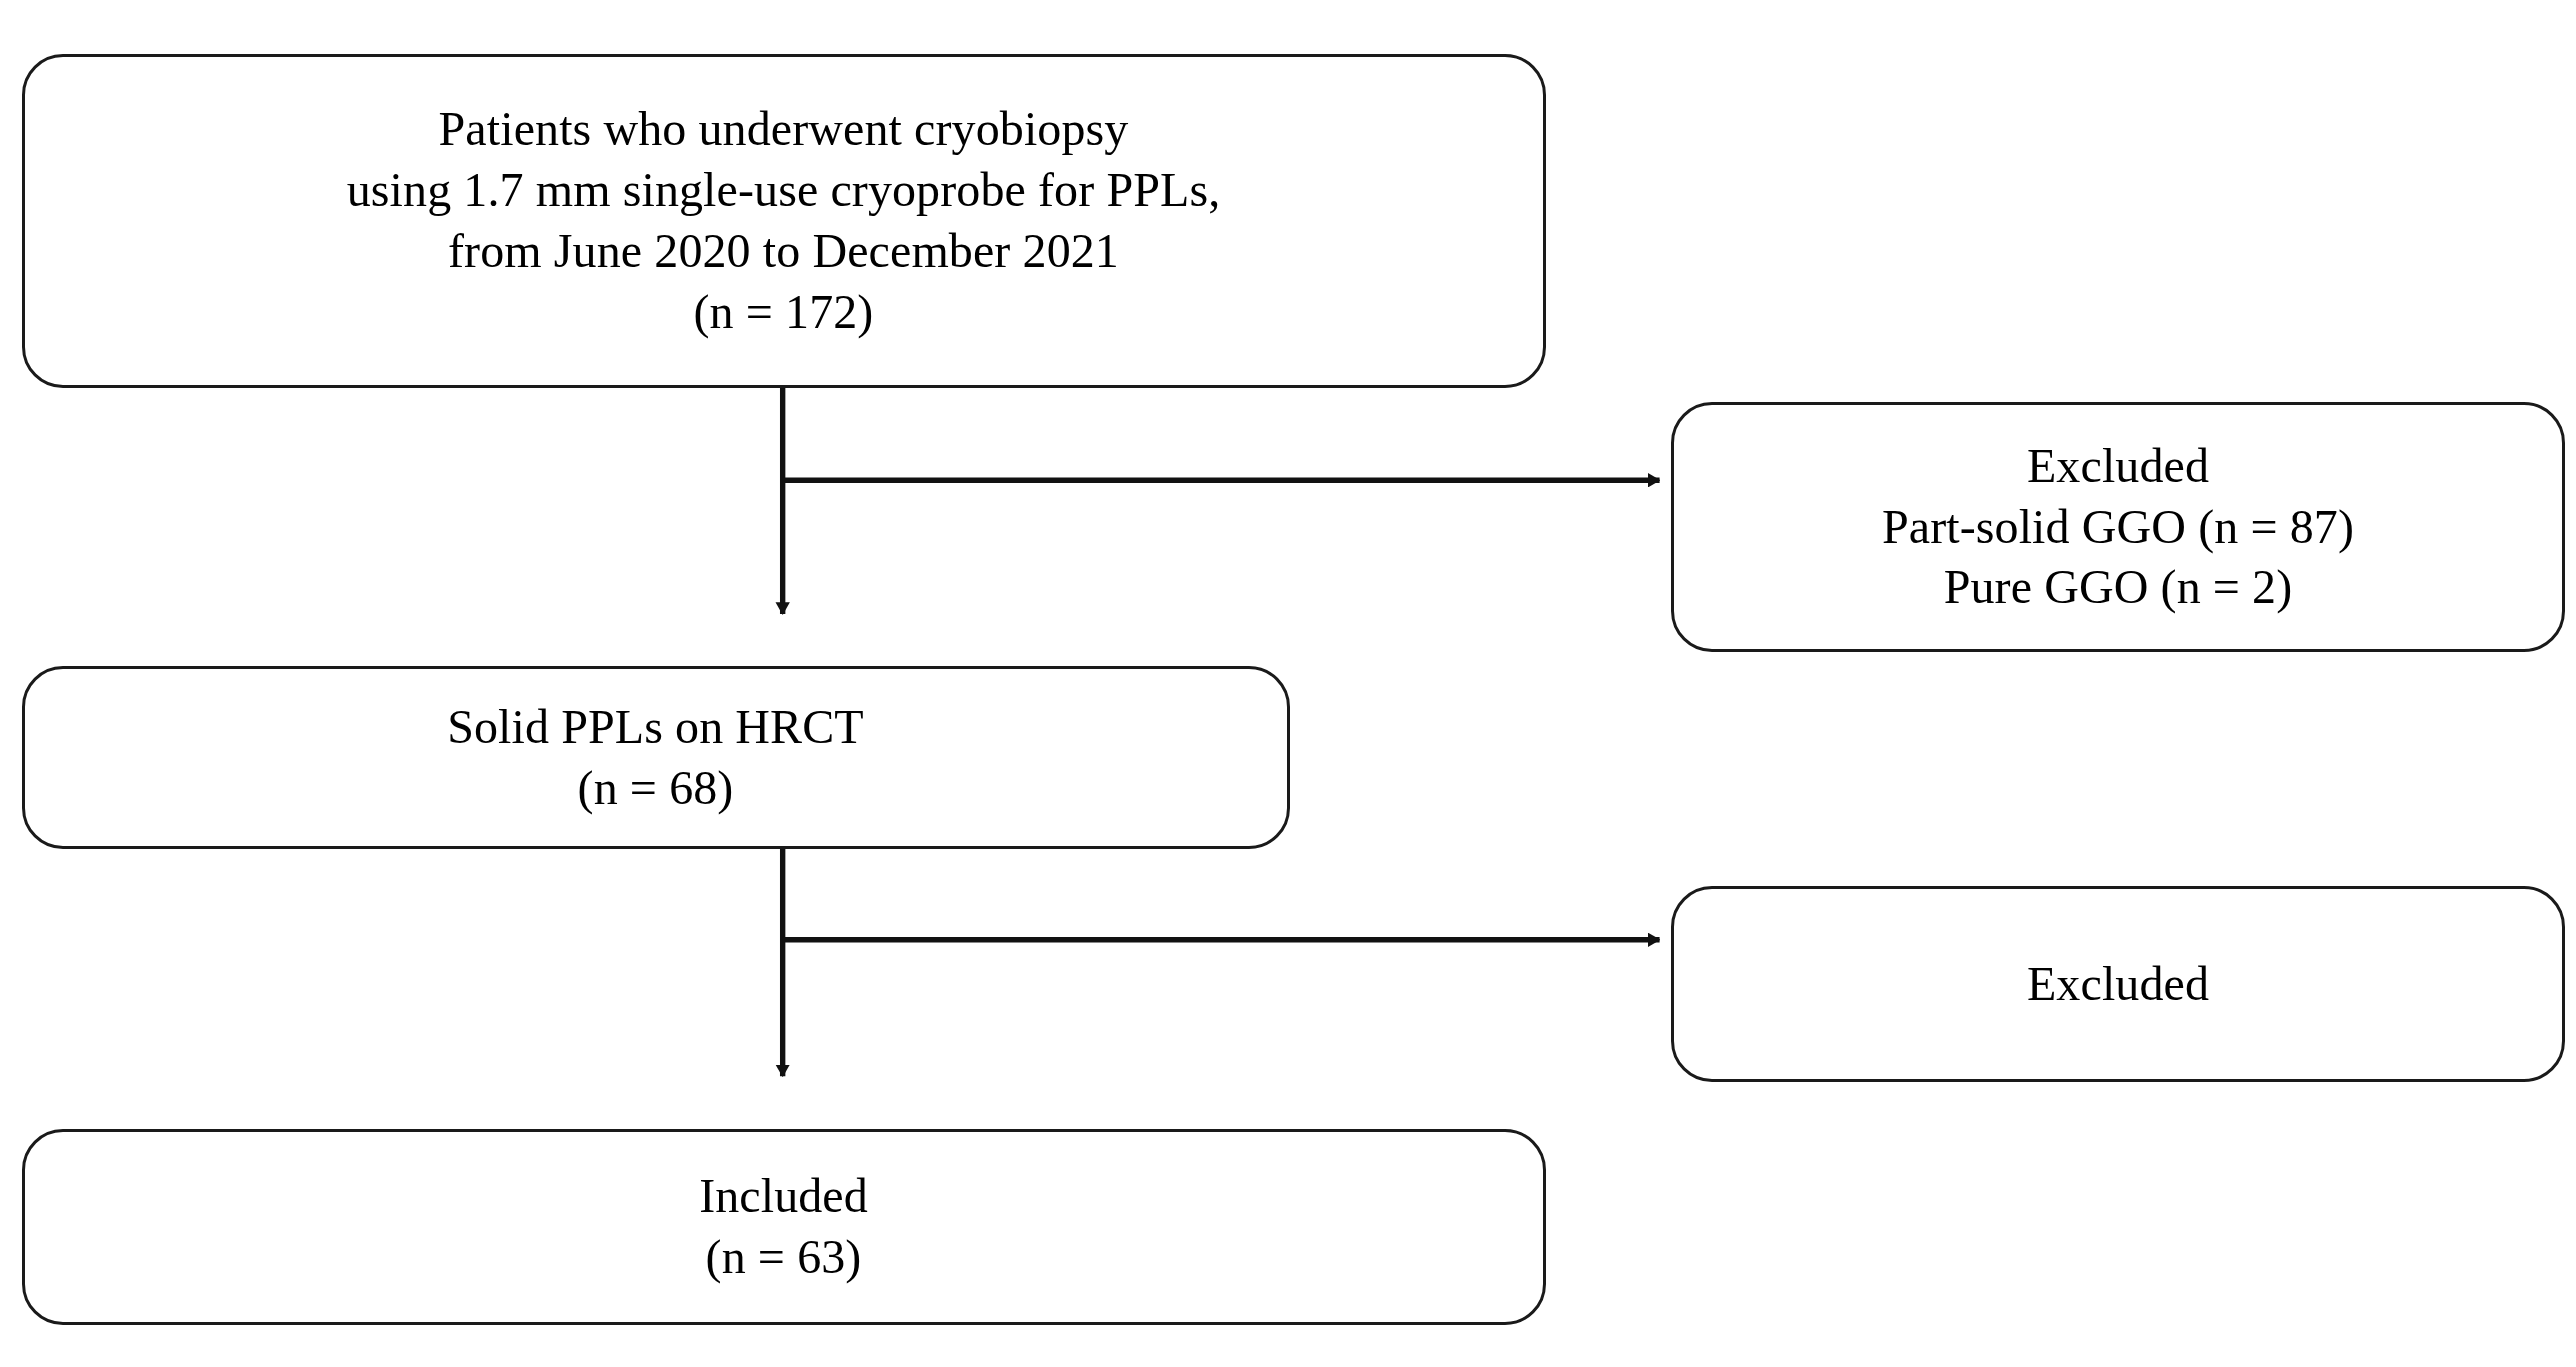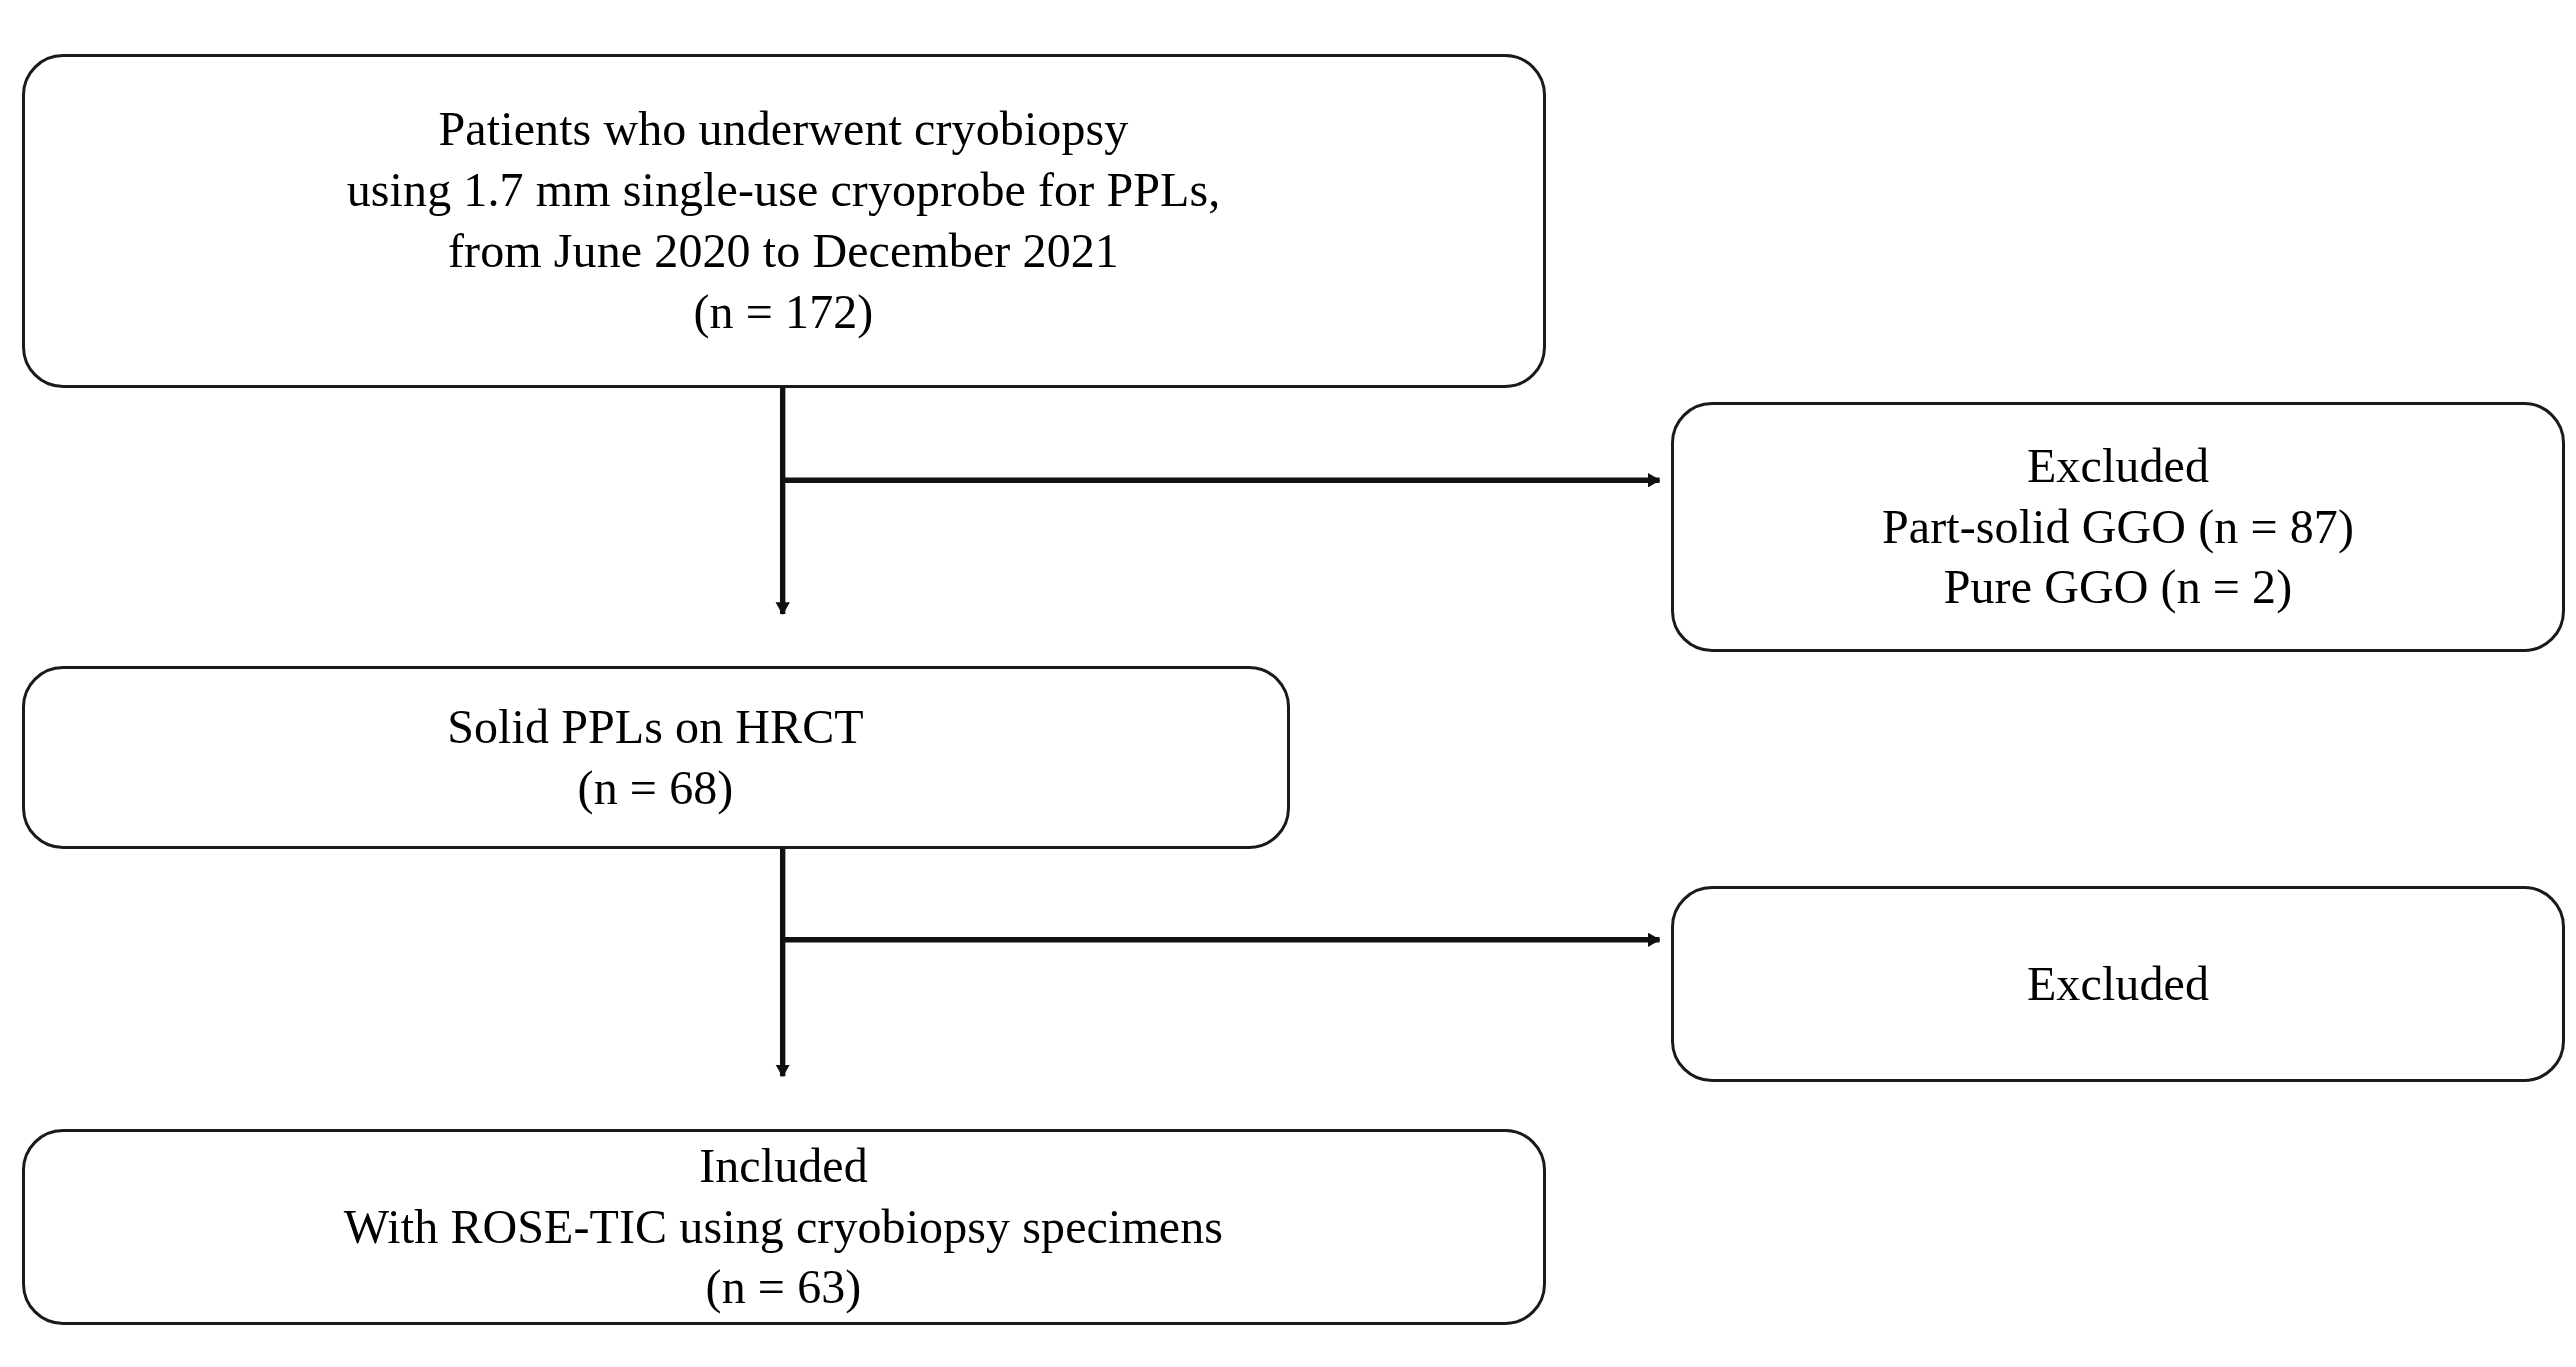--- a/index.html
+++ b/index.html
@@ -102,21 +102,20 @@
     <span class="node-line">(n = 172)</span>
   </div>
 
   <div class="node-box" id="node-solid">
     <span class="node-line">Solid PPLs on HRCT</span>
     <span class="node-line">(n = 68)</span>
   </div>
 
   <div class="node-box" id="node-included">
     <span class="node-line">Included</span>
-    <span class="node-line">With ROSE-TIC using cryobiopsy specimens</span>
     <span class="node-line">(n = 63)</span>
   </div>
 
   <div class="node-box" id="node-excluded-ggo">
     <span class="node-line">Excluded</span>
     <span class="node-line">Part-solid GGO (n = 87)</span>
     <span class="node-line">Pure GGO (n = 2)</span>
   </div>
 
   <div class="node-box" id="node-excluded-rose">

